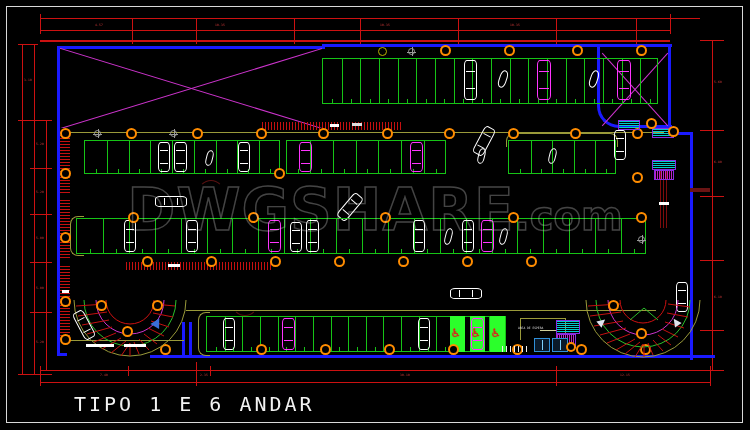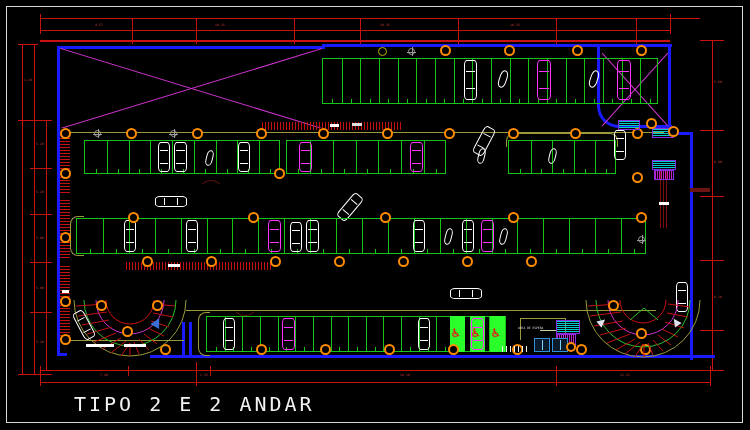--- a/index.html
+++ b/index.html
@@ -593,16 +593,19 @@
   <div class="col" style="left:646px;top:118px;width:11px;height:11px;"></div>
 
   <div class="col" style="left:60px;top:232px;width:11px;height:11px;"></div>
   <div class="col" style="left:60px;top:296px;width:11px;height:11px;"></div>
   <div class="col" style="left:60px;top:334px;width:11px;height:11px;"></div>
 
   <div class="abs" style="left:198px;top:180px;width:24px;height:24px;border:1px solid #5a1010;border-radius:50%;border-color:#5a1010 transparent transparent transparent;"></div>
   <div class="abs" style="left:232px;top:290px;width:24px;height:24px;border:1px solid #5a1010;border-radius:50%;border-color:transparent transparent #5a1010 transparent;"></div>
   <div class="abs" style="left:690px;top:188px;width:20px;height:4px;background:#6a1414;"></div>
 
-
-  <div class="title">TIPO 2 E 2 ANDAR</div>
+  <div class="wm">
+    <span>DWGSHARE</span><span class="dot">.com</span>
+  </div>
+
+  <div class="title">TIPO 1 E 6 ANDAR</div>
 
 </div>
 
 </body></html>

